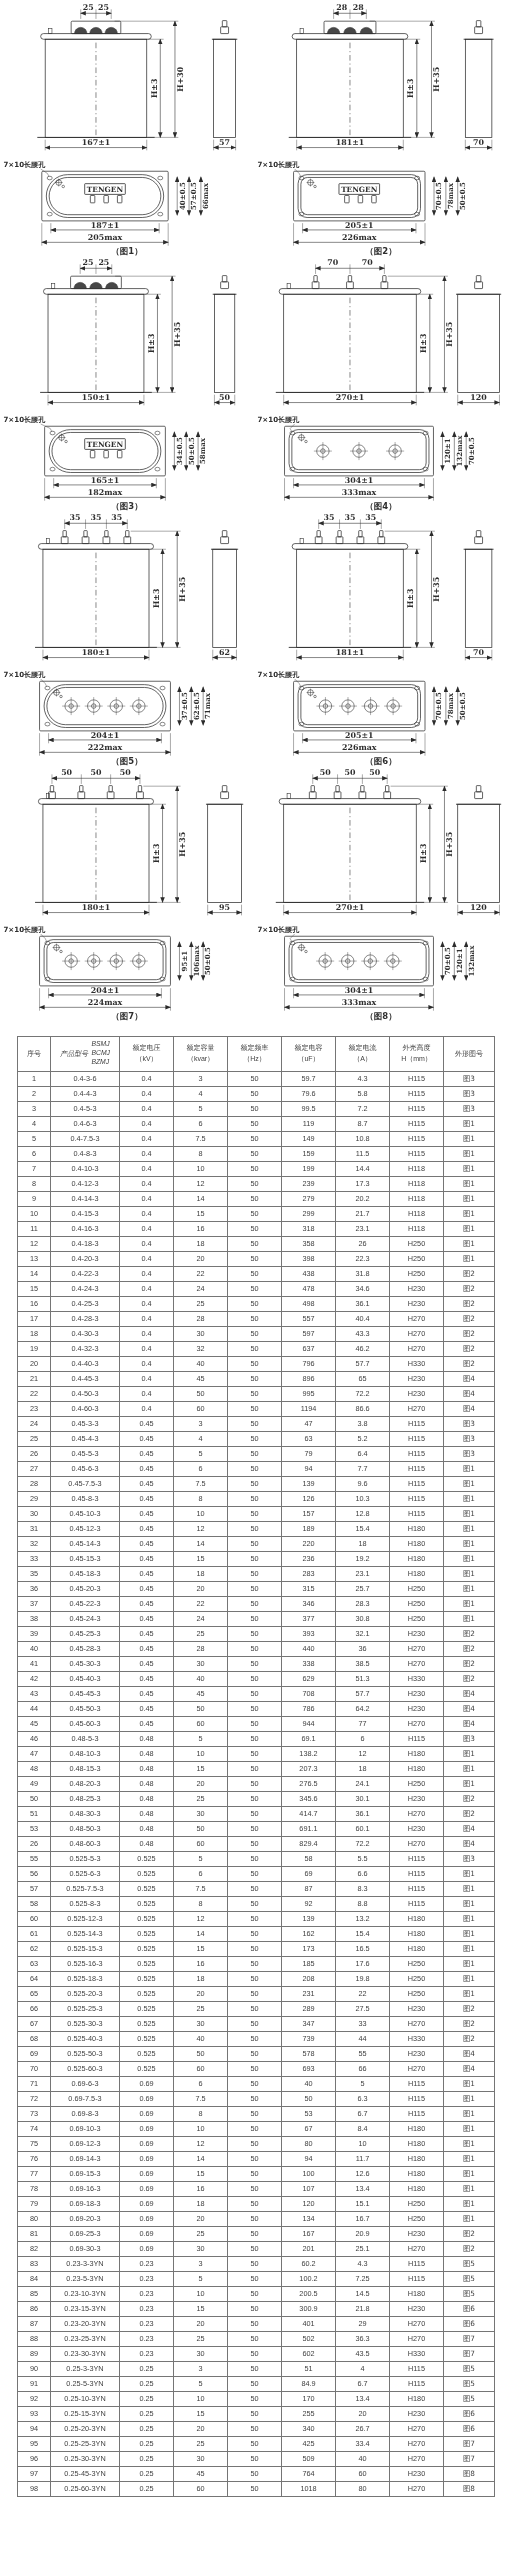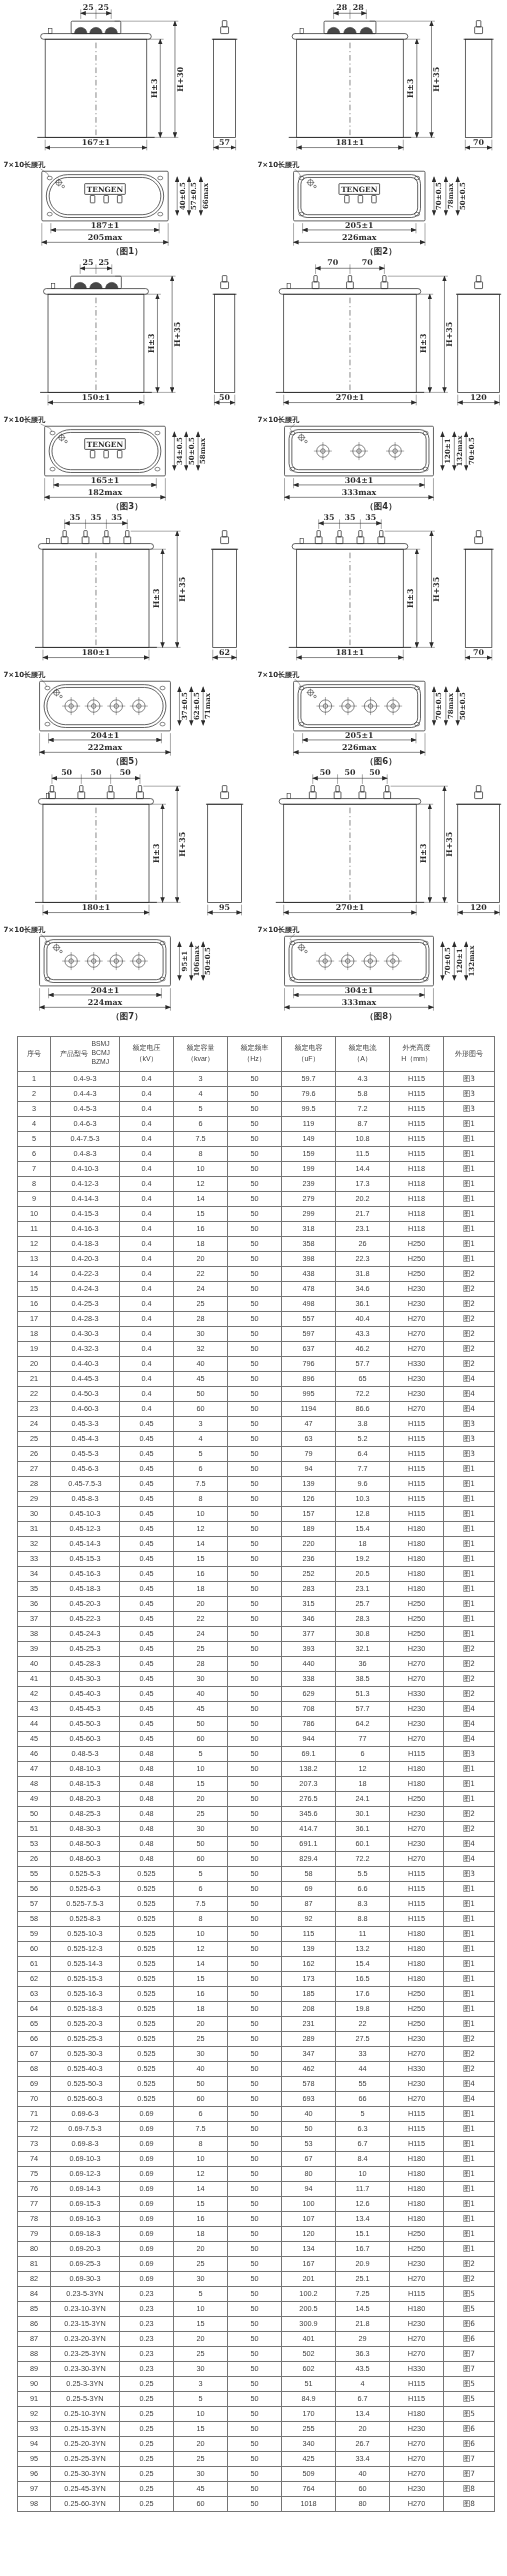--- a/index.html
+++ b/index.html
@@ -7,21 +7,21 @@
   #figures{position:relative;width:508px;height:1030px;padding-top:2.3px;box-sizing:border-box;}
   .fig-row{display:flex;width:508px;height:255px;}
   .fig-cell{width:254px;height:255px;position:relative;}
   svg text{fill:#2e2e2e;}
   .dimtxt{font-family:"DejaVu Serif",serif;font-weight:bold;}
   .cjk{font-family:"DejaVu Sans",sans-serif;}
   #spec-table{width:474px;margin:5.6px 17px 0 17px;border-collapse:collapse;table-layout:fixed;}
   #spec-table th,#spec-table td{border:1.1px solid #757575;text-align:center;vertical-align:middle;
     font-size:7.3px;color:#3f3f3f;padding:0;height:14px;font-weight:normal;background:#fff;}
   #spec-table thead th{height:34px;font-size:7px;line-height:1.45;}
-  .model-head{display:flex;align-items:center;justify-content:center;gap:3.4px;}
+  .model-head{display:flex;align-items:center;justify-content:center;gap:3.4px;font-style:italic;}
   .model-series{display:flex;flex-direction:column;font-size:6.8px;line-height:1.3;text-align:left;}
   .hdr2{display:block;}
 </style>
 </head>
 <body>
 
 <div id="figures">
     <div class="fig-row">
       <div class="fig-cell"><svg viewBox="0 0 450 452" width="254" height="255">
           <defs>
@@ -749,21 +749,21 @@
       <th>
           <span class="hdr2 cjk">外壳高度</span>
           <span class="hdr2">H（mm）</span>
         </th>
       <th><span class="cjk">外形图号</span></th>
     </tr>
   </thead>
   <tbody id="spec-body">
       <tr>
         <td>1</td>
-        <td>0.4-9-3</td>
+        <td>0.4-3-6</td>
         <td>0.4</td>
         <td>3</td>
         <td>50</td>
         <td>59.7</td>
         <td>4.3</td>
         <td>H115</td>
         <td class="cjk">图3</td>
       </tr>
       <tr>
         <td>2</td>
@@ -1111,31 +1111,20 @@
         <td>0.45-15-3</td>
         <td>0.45</td>
         <td>15</td>
         <td>50</td>
         <td>236</td>
         <td>19.2</td>
         <td>H180</td>
         <td class="cjk">图1</td>
       </tr>
       <tr>
-        <td>34</td>
-        <td>0.45-16-3</td>
-        <td>0.45</td>
-        <td>16</td>
-        <td>50</td>
-        <td>252</td>
-        <td>20.5</td>
-        <td>H180</td>
-        <td class="cjk">图1</td>
-      </tr>
-      <tr>
         <td>35</td>
         <td>0.45-18-3</td>
         <td>0.45</td>
         <td>18</td>
         <td>50</td>
         <td>283</td>
         <td>23.1</td>
         <td>H180</td>
         <td class="cjk">图1</td>
       </tr>
@@ -1375,31 +1364,20 @@
         <td>0.525-8-3</td>
         <td>0.525</td>
         <td>8</td>
         <td>50</td>
         <td>92</td>
         <td>8.8</td>
         <td>H115</td>
         <td class="cjk">图1</td>
       </tr>
       <tr>
-        <td>59</td>
-        <td>0.525-10-3</td>
-        <td>0.525</td>
-        <td>10</td>
-        <td>50</td>
-        <td>115</td>
-        <td>11</td>
-        <td>H180</td>
-        <td class="cjk">图1</td>
-      </tr>
-      <tr>
         <td>60</td>
         <td>0.525-12-3</td>
         <td>0.525</td>
         <td>12</td>
         <td>50</td>
         <td>139</td>
         <td>13.2</td>
         <td>H180</td>
         <td class="cjk">图1</td>
       </tr>
@@ -1479,21 +1457,21 @@
         <td>33</td>
         <td>H270</td>
         <td class="cjk">图2</td>
       </tr>
       <tr>
         <td>68</td>
         <td>0.525-40-3</td>
         <td>0.525</td>
         <td>40</td>
         <td>50</td>
-        <td>462</td>
+        <td>739</td>
         <td>44</td>
         <td>H330</td>
         <td class="cjk">图2</td>
       </tr>
       <tr>
         <td>69</td>
         <td>0.525-50-3</td>
         <td>0.525</td>
         <td>50</td>
         <td>50</td>
@@ -1637,20 +1615,31 @@
       <tr>
         <td>82</td>
         <td>0.69-30-3</td>
         <td>0.69</td>
         <td>30</td>
         <td>50</td>
         <td>201</td>
         <td>25.1</td>
         <td>H270</td>
         <td class="cjk">图2</td>
+      </tr>
+      <tr>
+        <td>83</td>
+        <td>0.23-3-3YN</td>
+        <td>0.23</td>
+        <td>3</td>
+        <td>50</td>
+        <td>60.2</td>
+        <td>4.3</td>
+        <td>H115</td>
+        <td class="cjk">图5</td>
       </tr>
       <tr>
         <td>84</td>
         <td>0.23-5-3YN</td>
         <td>0.23</td>
         <td>5</td>
         <td>50</td>
         <td>100.2</td>
         <td>7.25</td>
         <td>H115</td>

